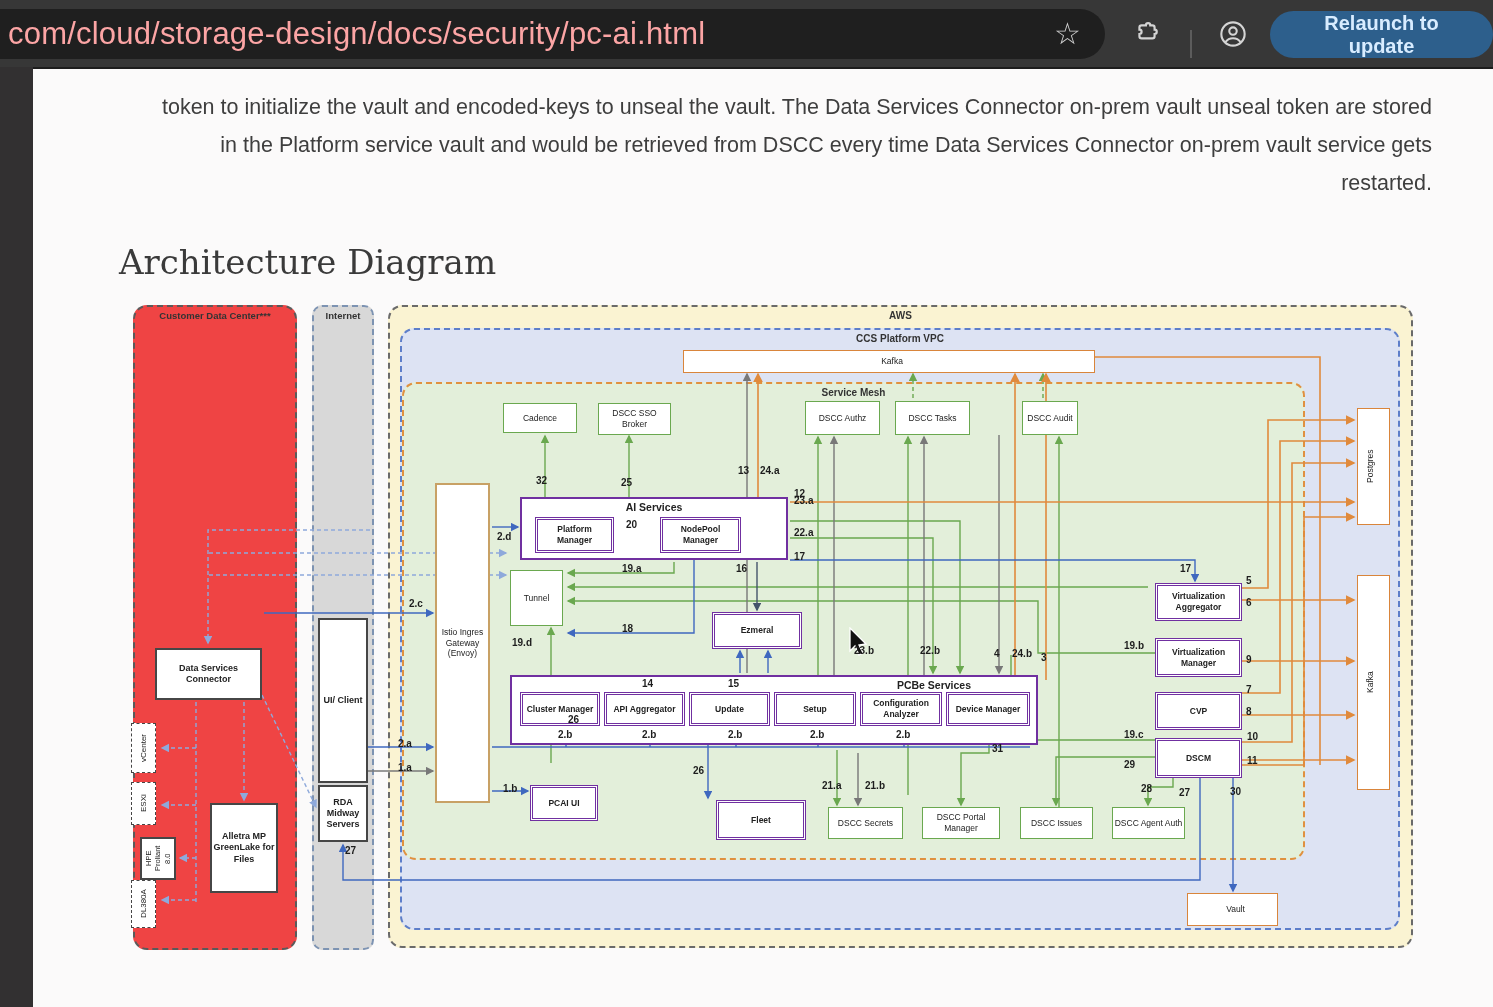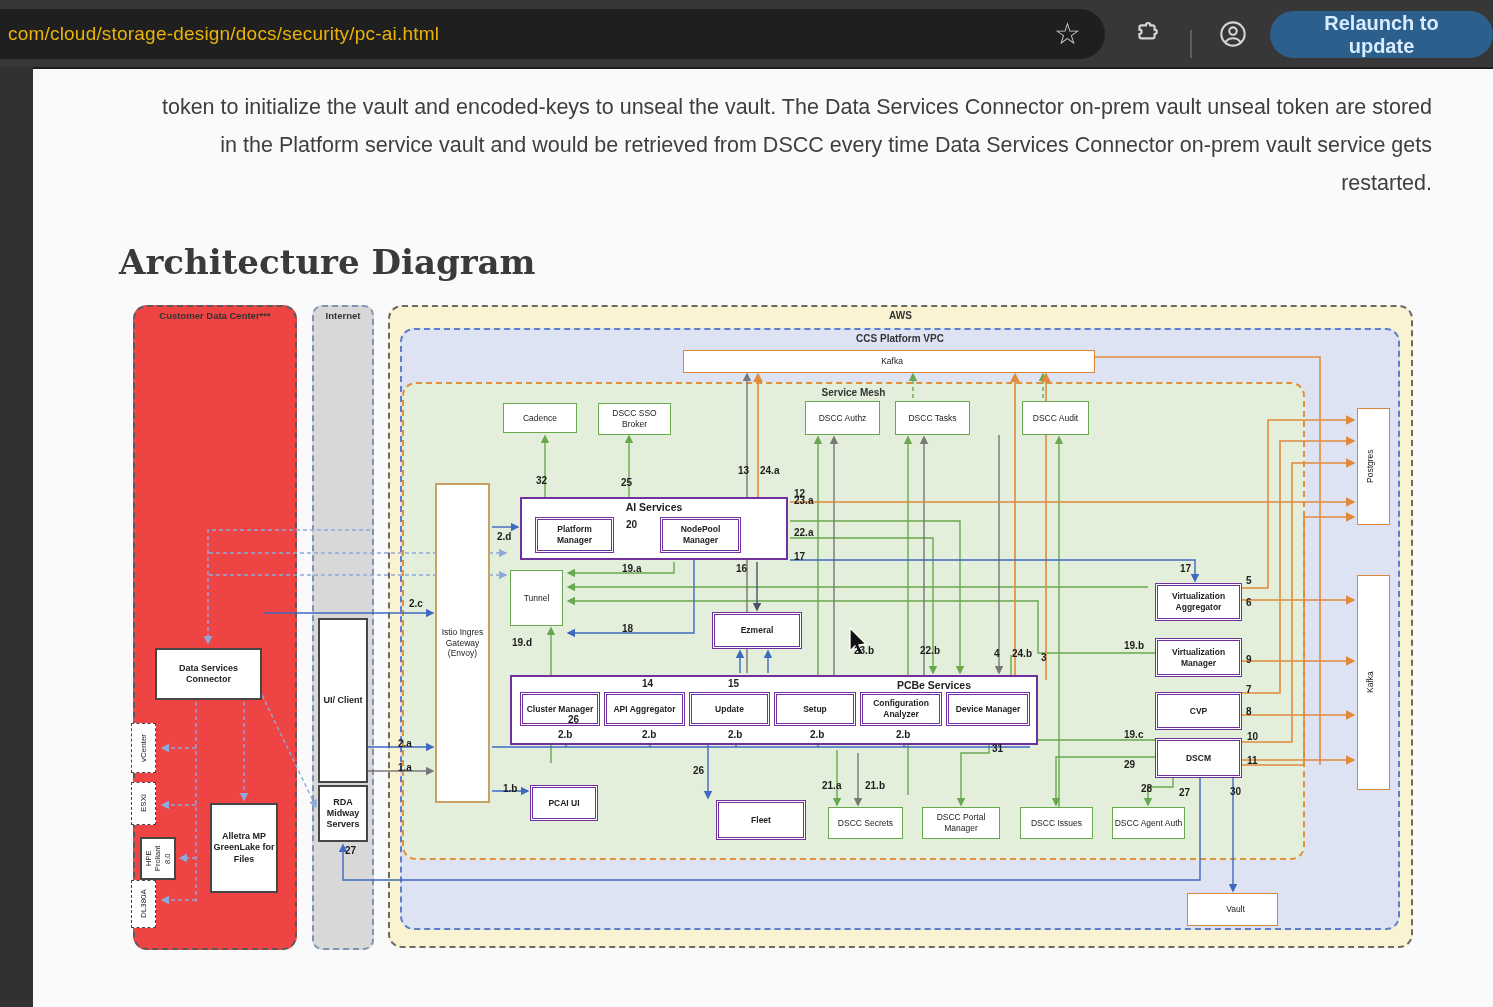--- a/index.html
+++ b/index.html
@@ -1,31 +1,31 @@
 <!DOCTYPE html>
 <html><head>
 <meta charset="utf-8">
 <style>
   html,body{margin:0;padding:0;background:#fbfafa;font-family:"Liberation Sans",sans-serif;}
   #stage{position:relative;width:1493px;height:1007px;overflow:hidden;background:#fbfafa;}
   
   #toolbar{position:absolute;left:0;top:0;width:1493px;height:67px;background:#373737;border-bottom:2px solid #1d1d1d;}
   #omnibox{position:absolute;left:0;top:9px;width:1105px;height:50px;background:#1f1f1f;border-radius:0 25px 25px 0;display:flex;align-items:center;}
-  #url{color:#eab308;font-size:19px;margin-left:8px;letter-spacing:.2px;white-space:nowrap;overflow:hidden;}
+  #url{color:#fca5a5;font-size:31px;margin-left:8px;letter-spacing:.2px;white-space:nowrap;overflow:hidden;}
   .tb-ic{position:absolute;top:0;height:67px;display:flex;align-items:center;justify-content:center;color:#d4d4d4;}
   #star{left:1040px;width:55px;font-size:30px;color:#cfcfcf;}
   #ext{left:1122px;width:50px;}
   #sep{left:1186px;width:10px;height:67px;}
   #sep i{display:block;width:2px;height:28px;background:#5c5c5c;margin-top:20px;}
   #prof{left:1208px;width:50px;}
   #relaunch{position:absolute;left:1270px;top:11px;height:47px;padding:0 26px;background:#2d5f8c;color:#d8ecff;font-size:20px;font-weight:bold;border:none;border-radius:24px;display:flex;align-items:center;cursor:pointer;font-family:"Liberation Sans",sans-serif;}
   
   #leftstrip{position:absolute;left:0;top:67px;width:33px;height:940px;background:#323031;}
   #para{position:absolute;left:157px;top:66px;width:1275px;font-size:21.5px;line-height:38px;color:#3e3e3e;text-align:right;}
-  #h2{position:absolute;left:119px;top:214px;font-family:"DejaVu Serif","Liberation Serif",serif;font-weight:bold;font-size:34px;color:#3a3a3a;}
+  #h2{position:absolute;left:119px;top:214px;font-family:"DejaVu Serif","Liberation Serif",serif;font-weight:normal;font-size:34px;color:#3a3a3a;}
   
   #diagram{position:absolute;left:118px;top:295px;width:1295px;height:660px;}
   #diagram svg{position:absolute;left:0;top:0;z-index:3;}
   .node,.cont{position:absolute;box-sizing:border-box;display:flex;align-items:center;justify-content:center;text-align:center;}
   .cont{z-index:1;}
   .node{z-index:4;background:#fff;font-size:8.5px;line-height:1.25;color:#222;padding:1px;}
   .clab{position:absolute;top:3px;left:0;right:0;text-align:center;font-size:10px;font-weight:bold;color:#333;z-index:2;}
   .tan-dash{background:#ef4444;border:2px dashed #5a5a5a;border-radius:14px;}
   .gray-dash{background:#d8d8d8;border:2px dashed #7d93b2;border-radius:10px;}
   .yellow-dash{background:#faf3d2;border:2px dashed #6a6a6a;border-radius:14px;}
@@ -213,21 +213,21 @@
         </div>
         <div class="node green" style="left: 480px; top: 108px; width: 73px; height: 32px;">
           <span>DSCC SSO Broker</span>
         </div>
         <div class="node green" style="left: 687px; top: 106px; width: 75px; height: 34px;">
           <span>DSCC Authz</span>
         </div>
         <div class="node green" style="left: 777px; top: 106px; width: 75px; height: 34px;">
           <span>DSCC Tasks</span>
         </div>
-        <div class="node green" style="left: 904px; top: 106px; width: 67px; height: 34px; text-align: center;">
+        <div class="node green" style="left: 904px; top: 106px; width: 56px; height: 34px; text-align: center;">
           <span>DSCC Audit</span>
         </div>
         <div class="node tan" style="left: 317px; top: 188px; width: 55px; height: 320px;">
           <span>Istio Ingres Gateway (Envoy)</span>
         </div>
         <div class="node purple" style="left: 417px; top: 222px; width: 79px; height: 36px;">
           <span>Platform Manager</span>
         </div>
         <div class="node purple" style="left: 542px; top: 222px; width: 81px; height: 36px;">
           <span>NodePool Manager</span>

